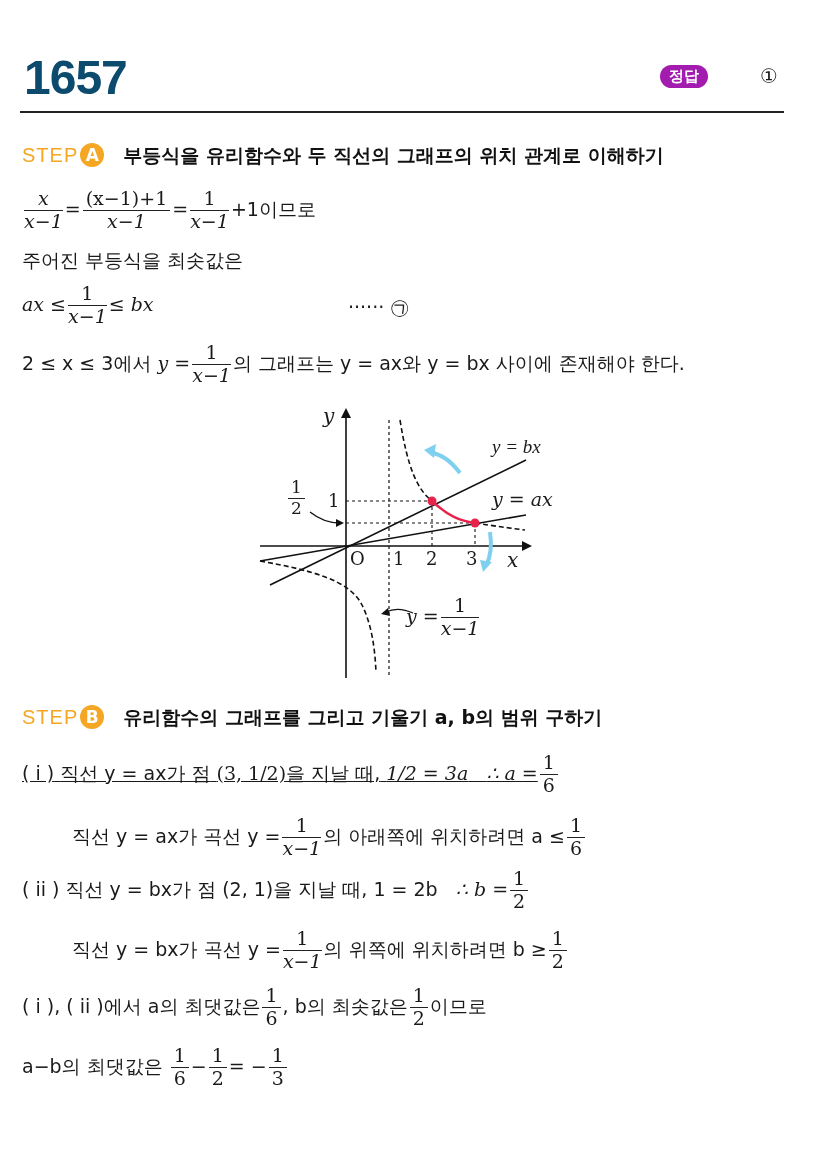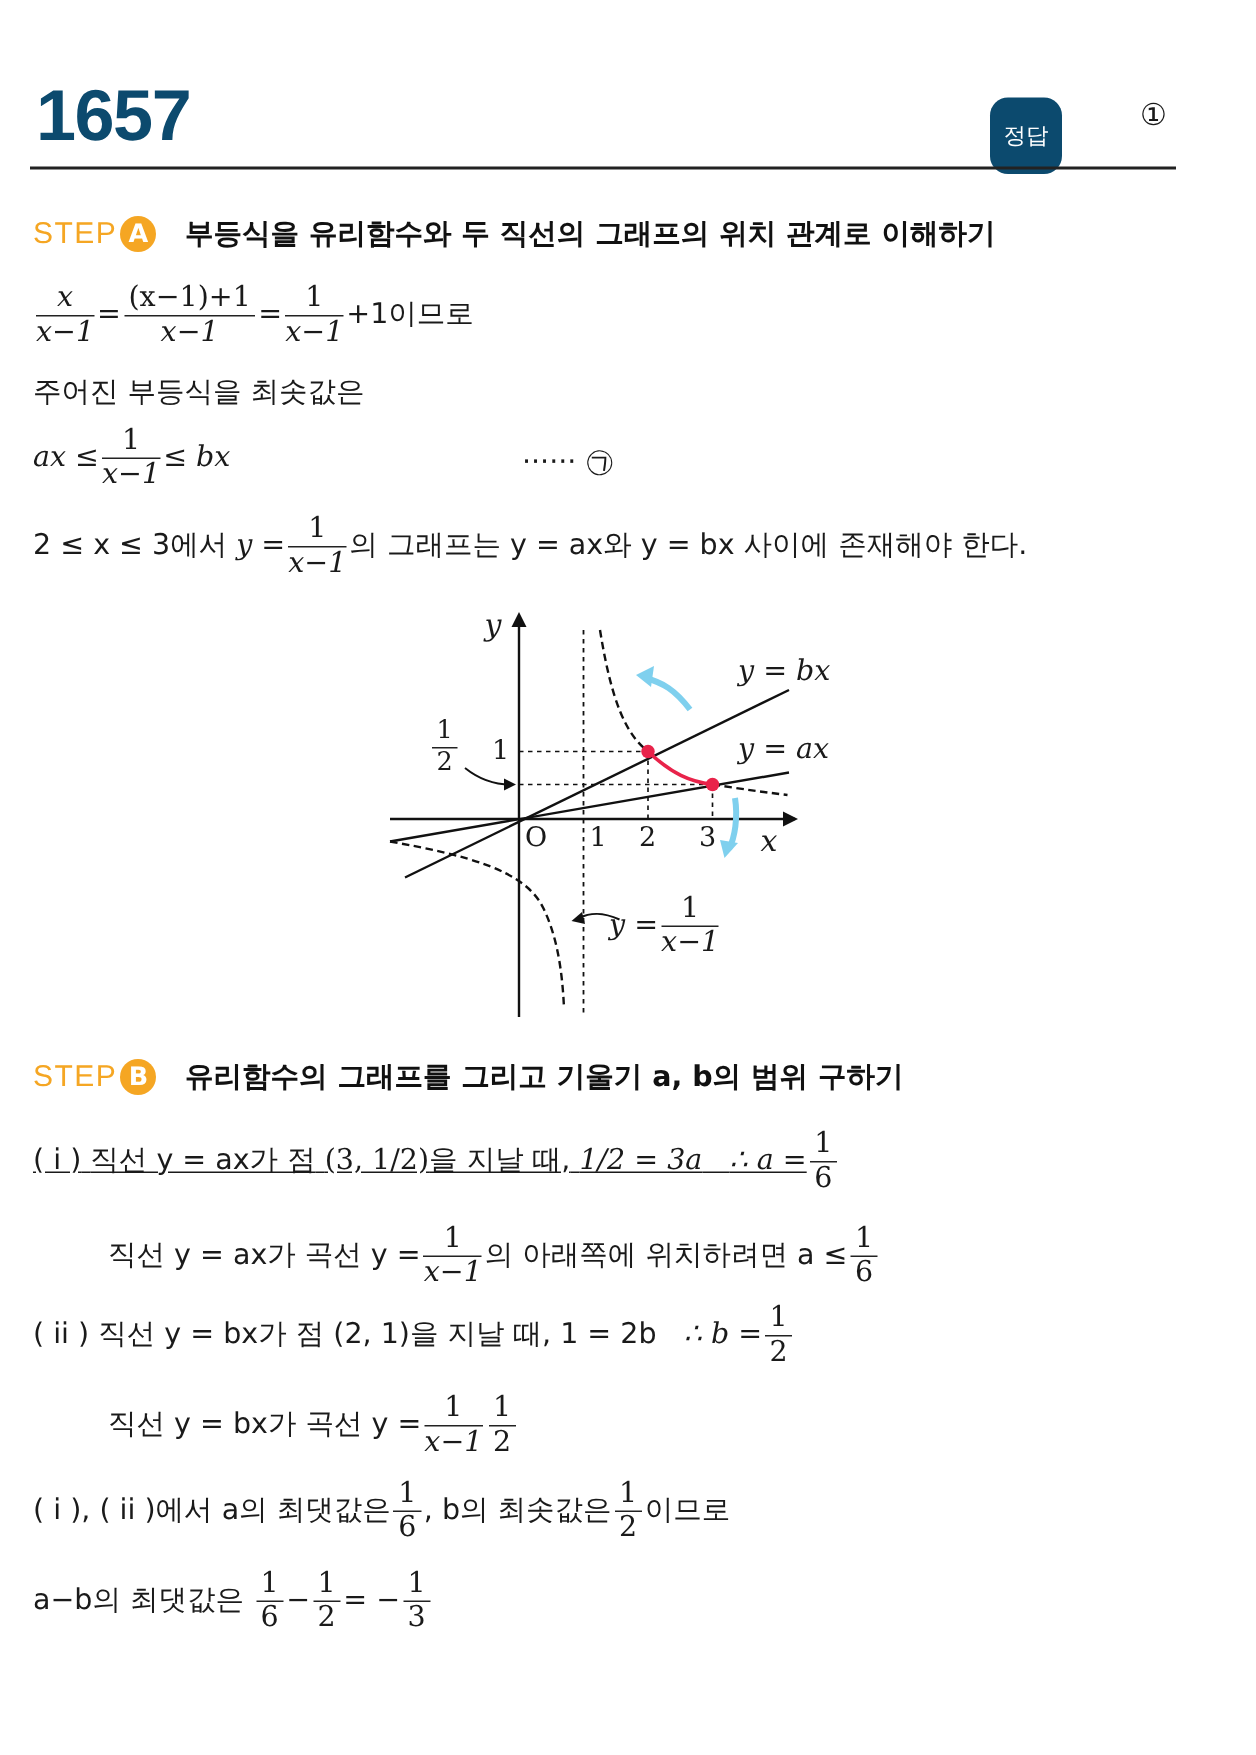--- a/index.html
+++ b/index.html
@@ -1,22 +1,22 @@
 <!DOCTYPE html>
 <html><head>
 <meta charset="utf-8">
 <style>
   html,body{margin:0;padding:0;background:#fff;}
   body{width:837px;height:1170px;position:relative;overflow:hidden;
        font-family:"DejaVu Sans","Liberation Sans",sans-serif;color:#1a1a1a;}
   .abs{position:absolute;}
   .pnum{left:24px;top:50px;font-family:"Liberation Sans",sans-serif;font-weight:bold;
         font-size:48px;letter-spacing:-1px;color:#0c4a6e;}
-  .ans-badge{left:660px;top:65px;background:#0c4a6e;color:#fff;border-radius:12px;
-        font-size:15px;padding:16px 9px;font-weight:normal;}
+  .ans-badge{left:660px;top:65px;background:#a21caf;color:#fff;border-radius:12px;
+        font-size:15px;padding:2px 9px;font-weight:bold;}
   .ans-val{left:760px;top:64px;font-size:20px;}
   .rule{left:20px;top:111px;width:764px;height:2px;background:#222;}
   .step{font-family:"Liberation Sans",sans-serif;font-size:20px;color:#f5a623;letter-spacing:1px;}
   .stepcirc{display:inline-block;width:24px;height:24px;border-radius:50%;background:#f5a623;
         color:#fff;font-weight:bold;font-size:17px;text-align:center;line-height:24px;margin-left:2px;vertical-align:1px;}
   .steptitle{font-weight:bold;font-size:19px;color:#111;}
   .line{font-size:19px;white-space:nowrap;}
   .m{font-family:"DejaVu Serif","Liberation Serif",serif;font-style:italic;}
   .n{font-family:"DejaVu Serif","Liberation Serif",serif;}
   .frac{display:inline-block;vertical-align:middle;text-align:center;margin:0 2px;}
@@ -94,21 +94,21 @@
 <div class="abs m" style="left:323px;top:404px;font-size:20px;">y</div>
 <div class="abs m" style="left:507px;top:548px;font-size:20px;">x</div>
 <div class="abs n" style="left:350px;top:548px;font-size:18px;">O</div>
 <div class="abs n" style="left:393px;top:548px;font-size:18px;">1</div>
 <div class="abs n" style="left:426px;top:548px;font-size:18px;">2</div>
 <div class="abs n" style="left:466px;top:548px;font-size:18px;">3</div>
 <div class="abs n" style="left:328px;top:490px;font-size:18px;">1</div>
 <div class="abs" style="left:286px;top:478px;font-size:17px;">
   <span class="frac"><span class="num">1</span><span class="den up">2</span></span>
 </div>
-<div class="abs m" style="left:492px;top:436px;font-size:19px;">y = bx</div>
+<div class="abs m" style="left:492px;top:436px;font-size:19px;font-family:Liberation Serif, serif;">y = bx</div>
 <div class="abs m" style="left:492px;top:488px;font-size:19px;">y = ax</div>
 <div class="abs" style="left:406px;top:595px;font-size:19px;white-space:nowrap;">
   <span class="m">y =</span><span class="frac"><span class="num">1</span><span class="den">x−1</span></span>
 </div>
 
 <div class="abs" style="left:22px;top:705px;">
   <span class="step">STEP</span><span class="stepcirc">B</span>
   <span class="steptitle" style="margin-left:14px;">유리함수의 그래프를 그리고 기울기 a, b의 범위 구하기</span>
 </div>
 
@@ -118,21 +118,21 @@
 
 <div class="abs line" style="left:72px;top:815px;">
   <span>직선 y = ax가 곡선 y =</span><span class="frac"><span class="num">1</span><span class="den">x−1</span></span><span>의 아래쪽에 위치하려면 a ≤</span><span class="frac"><span class="num">1</span><span class="den up">6</span></span>
 </div>
 
 <div class="abs line" style="left:22px;top:868px;">
   <span>( ii )</span>&nbsp;<span>직선 y = bx가 점 (2, 1)을 지날 때, 1 = 2b</span>&nbsp;&nbsp;&nbsp;<span class="m">∴ b =</span><span class="frac"><span class="num">1</span><span class="den up">2</span></span>
 </div>
 
 <div class="abs line" style="left:72px;top:928px;">
-  <span>직선 y = bx가 곡선 y =</span><span class="frac"><span class="num">1</span><span class="den">x−1</span></span><span class="frac"><span class="num">1</span><span class="den up">2</span></span>
+  <span>직선 y = bx가 곡선 y =</span><span class="frac"><span class="num">1</span><span class="den">x−1</span></span><span>의 위쪽에 위치하려면 b ≥</span><span class="frac"><span class="num">1</span><span class="den up">2</span></span>
 </div>
 
 <div class="abs line" style="left:22px;top:985px;">
   <span>( i ), ( ii )에서 a의 최댓값은</span><span class="frac"><span class="num">1</span><span class="den up">6</span></span><span>, b의 최솟값은</span><span class="frac"><span class="num">1</span><span class="den up">2</span></span><span>이므로</span>
 </div>
 
 <div class="abs line" style="left:22px;top:1045px;">
   <span>a−b의 최댓값은</span> <span class="frac"><span class="num">1</span><span class="den up">6</span></span><span class="n">−</span><span class="frac"><span class="num">1</span><span class="den up">2</span></span><span class="n">= −</span><span class="frac"><span class="num">1</span><span class="den up">3</span></span>
 </div>
 

